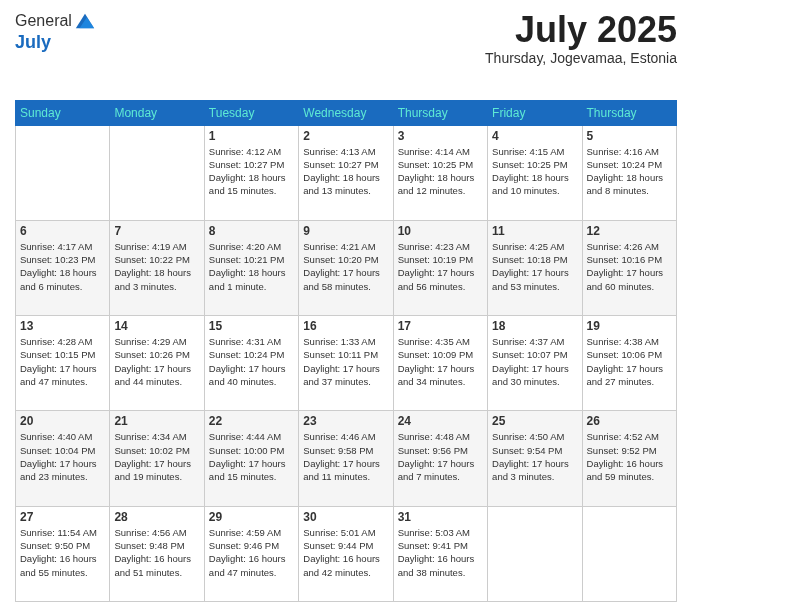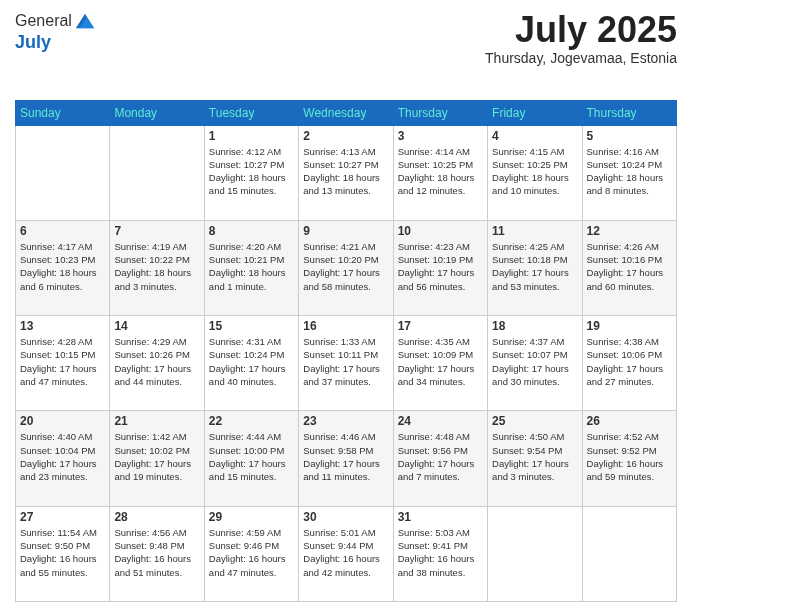--- a/index.html
+++ b/index.html
@@ -212,21 +212,21 @@
             <div class="day-info"><span>Sunrise: 4:38 AM</span><br><span>Sunset: 10:06 PM</span><br><span>Daylight: 17 hours</span><br><span>and 27 minutes.</span></div>
           </td>
         </tr>
         <tr>
           <td>
             <div class="day-number">20</div>
             <div class="day-info"><span>Sunrise: 4:40 AM</span><br><span>Sunset: 10:04 PM</span><br><span>Daylight: 17 hours</span><br><span>and 23 minutes.</span></div>
           </td>
           <td>
             <div class="day-number">21</div>
-            <div class="day-info"><span>Sunrise: 1:42 AM</span><br><span>Sunset: 10:02 PM</span><br><span>Daylight: 17 hours</span><br><span>and 19 minutes.</span></div>
+            <div class="day-info"><span>Sunrise: 4:34 AM</span><br><span>Sunset: 10:02 PM</span><br><span>Daylight: 17 hours</span><br><span>and 19 minutes.</span></div>
           </td>
           <td>
             <div class="day-number">22</div>
             <div class="day-info"><span>Sunrise: 4:44 AM</span><br><span>Sunset: 10:00 PM</span><br><span>Daylight: 17 hours</span><br><span>and 15 minutes.</span></div>
           </td>
           <td>
             <div class="day-number">23</div>
             <div class="day-info"><span>Sunrise: 4:46 AM</span><br><span>Sunset: 9:58 PM</span><br><span>Daylight: 17 hours</span><br><span>and 11 minutes.</span></div>
           </td>
           <td>

